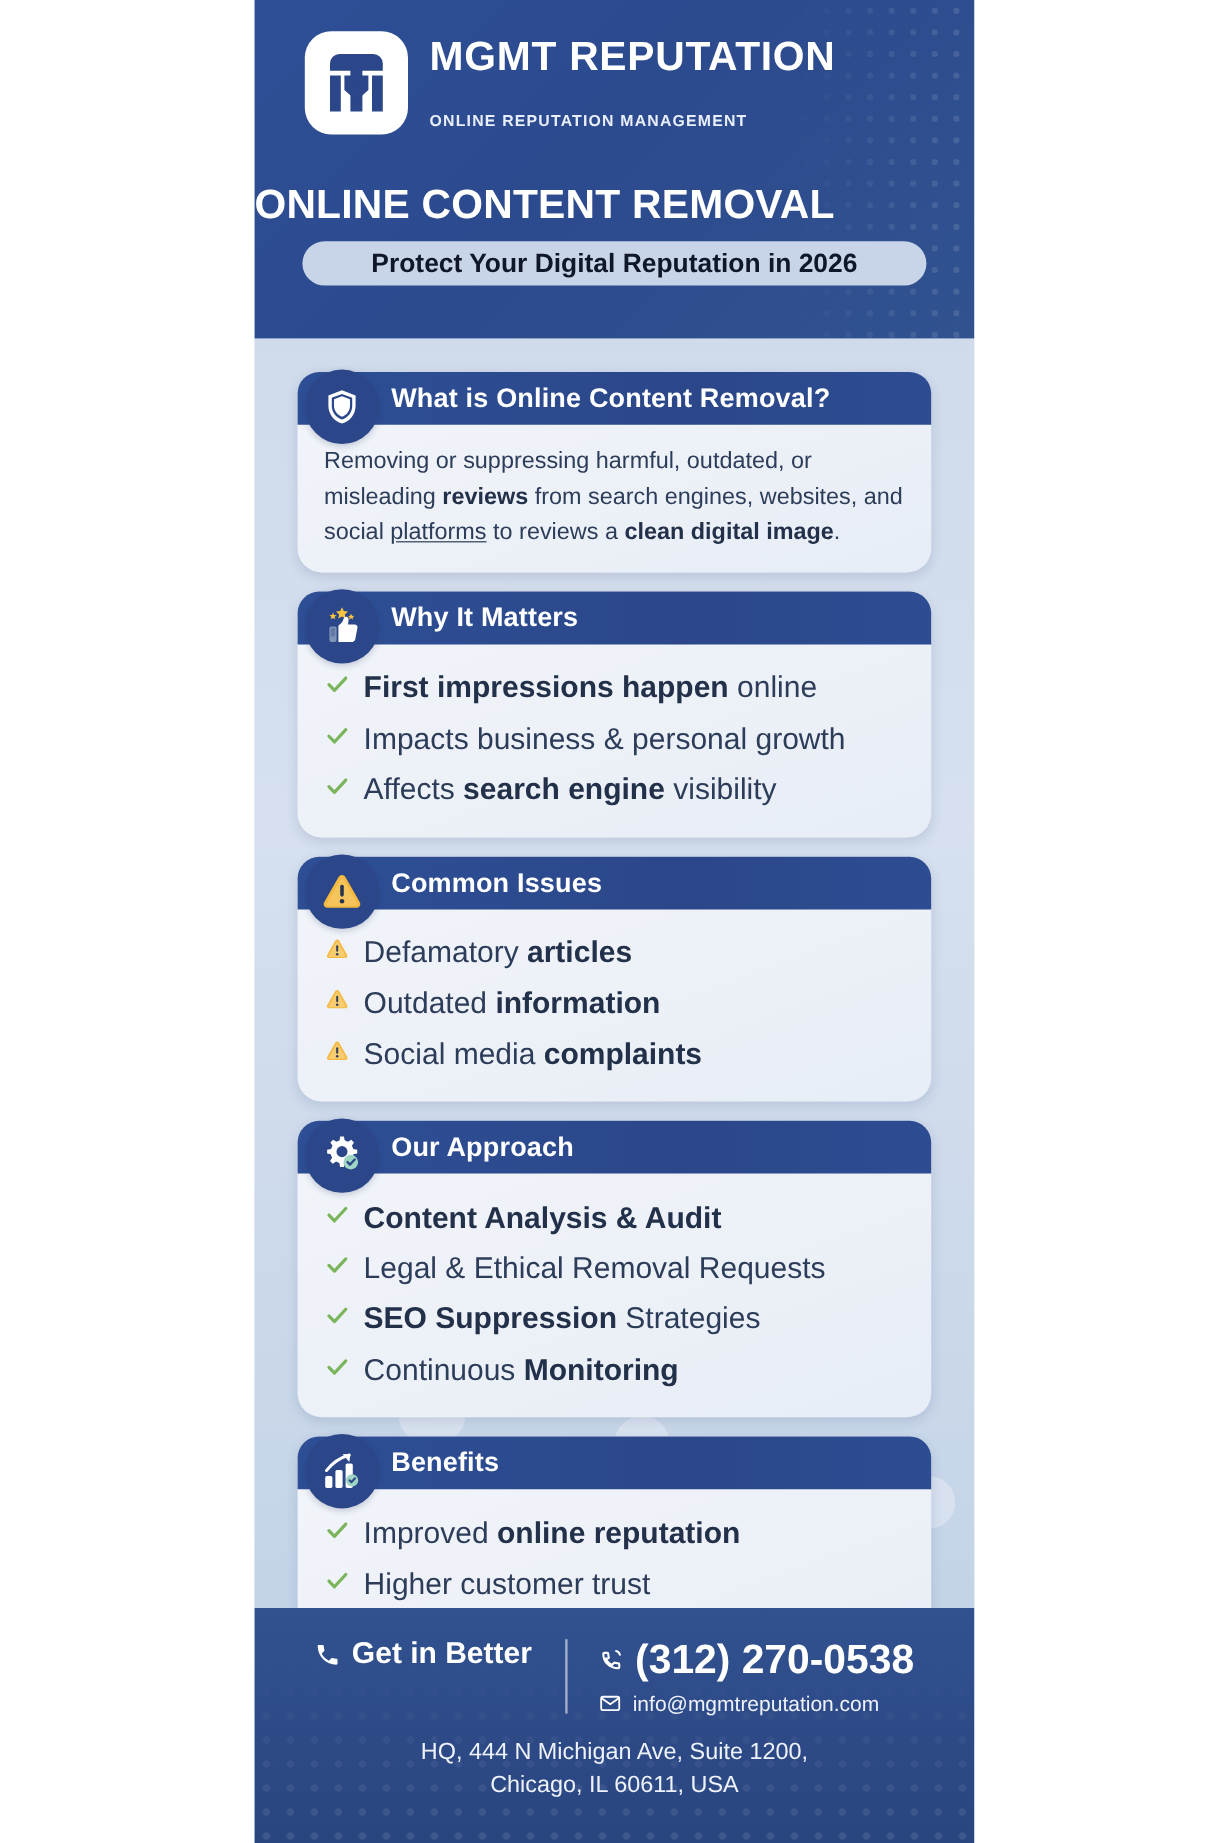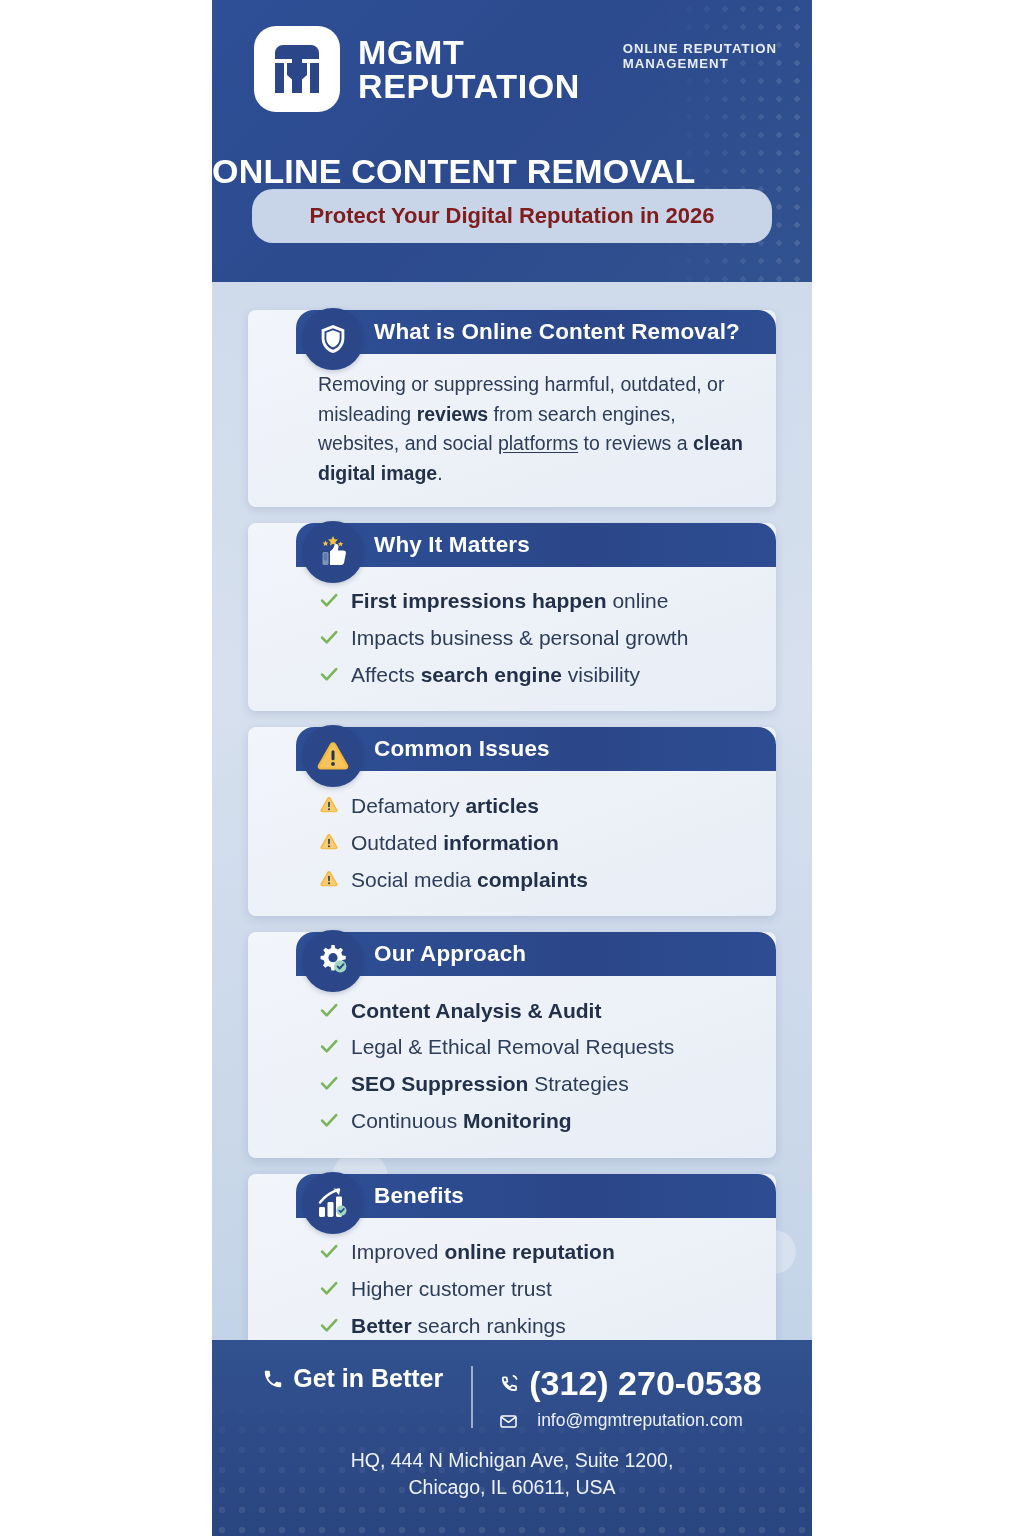--- a/index.html
+++ b/index.html
@@ -31,46 +31,45 @@
     background-image:radial-gradient(rgba(255,255,255,.13) 2.6px, transparent 2.8px);
     background-size:18px 18px;
     -webkit-mask-image:linear-gradient(90deg, rgba(0,0,0,0) 0%, rgba(0,0,0,.55) 45%, rgba(0,0,0,1) 100%);
     mask-image:linear-gradient(90deg, rgba(0,0,0,0) 0%, rgba(0,0,0,.55) 45%, rgba(0,0,0,1) 100%);
   }
   .brandrow{ position:absolute; left:42px; top:26px; display:flex; align-items:center; gap:18px; }
   .logo-badge{
     width:86px; height:86px; border-radius:22px; background:#ffffff;
     display:flex; align-items:center; justify-content:center; flex:0 0 auto;
   }
-  .brand-txt{ display:flex; justify-content:center;gap:23px; }
+  .brand-txt{ display:flex; flex-direction:column; justify-content:center;gap:23px; }
   .brand-name{
     color:#ffffff; font-size:34px; font-weight:700; letter-spacing:.6px; line-height:1.0;
   }
   .brand-sub{
     color:#e8eefb; font-size:13.2px; font-weight:700; letter-spacing:1.0px; margin-top:6px;
   }
   .h-title{
     position:absolute; left:0; right:0; top:152px; text-align:left;
     color:#ffffff; font-size:34px; font-weight:700; letter-spacing:.2px;
   }
   .h-pill{
-    position:absolute; left:40px; right:40px; top:189px; height:54px;
+    position:absolute; left:40px; right:40px; top:201px; height:37px;
     background:#c8d4e7; border-radius:21px;
     display:flex; align-items:center; justify-content:center;
-    color:#7f1d1d; font-size:22px; font-weight:700;
+    color:#0f172a; font-size:22px; font-weight:700;
   }
 
   
   .cards{ position:relative; padding:12px 36px 0 36px; }
   .card{
     position:relative; margin-top:16px;
-    border-radius:8px;
+    border-radius:20px;
     background:linear-gradient(160deg,#f2f5fa 0%,#eef2f8 40%,#e7edf6 100%);
     box-shadow:0 3px 10px rgba(40,60,110,.14);
-    padding-left:48px;
   }
   .card-head{
     position:relative; height:44px; border-radius:18px 18px 0 0;
     background:linear-gradient(90deg,#2e4f96 0%,#2b4789 60%,#2d4c92 100%);
     display:flex; align-items:center;
     padding-left:78px;
   }
   .card-head h2{
     color:#ffffff; font-size:22.5px; font-weight:700; letter-spacing:.15px;
   }
@@ -81,21 +80,21 @@
   }
   .card-body{ padding:16px 22px 18px 22px; }
 
   .para{ color:#2c3c59; font-size:19.5px; line-height:1.52; }
   .para b{ font-weight:700; color:#22304a; }
   .para u{ text-decoration:underline; text-underline-offset:2px;margin-top:20px; }
 
   ul.list{ list-style:none; }
   ul.list li{
     display:flex; align-items:flex-start; gap:11px;
-    font-size:21px; color:#2c3c59; line-height:1.33; padding:4.5px 0;
+    font-size:25px; color:#2c3c59; line-height:1.33; padding:4.5px 0;
   }
   ul.list li b{ font-weight:700; color:#22304a; }
   .ico{ flex:0 0 auto; width:22px; height:22px; margin-top:2px; }
 
   
   .footer{
     position:absolute; left:0; bottom:0; width:600px; height:196px;
     background:linear-gradient(180deg,#31528f 0%,#2d4a87 55%,#2a4680 100%);
     overflow:hidden;
   }
@@ -108,21 +107,21 @@
   }
   .frow{
     position:relative; display:flex; align-items:flex-start; justify-content:center;
     gap:0px; padding-top:24px;
   }
   .git{ display:flex; align-items:center; gap:9px; color:#fff; font-size:25px; font-weight:700;
         padding-right:28px; }
   .fdiv{ width:2px; height:62px; background:rgba(255,255,255,.55); margin-top:2px; }
   .fcontact{ padding-left:26px; display:flex; flex-direction:column; gap:7px; }
   .fphone{ display:flex; align-items:center; gap:9px; color:#fff; font-size:34px; font-weight:700; }
-  .femail{ display:flex; align-items:flex-end; gap:19px; color:#eef2fb; font-size:17.5px; }
+  .femail{ display:flex; align-items:flex-start; gap:9px; color:#eef2fb; font-size:17.5px; }
   .faddr{
     position:relative; text-align:center; color:#eef2fb; font-size:19.5px; line-height:1.4;
     margin-top:16px;
   }
   svg{ display:block; }
 </style>
 </head>
 <body>
 
 <div class="page">

